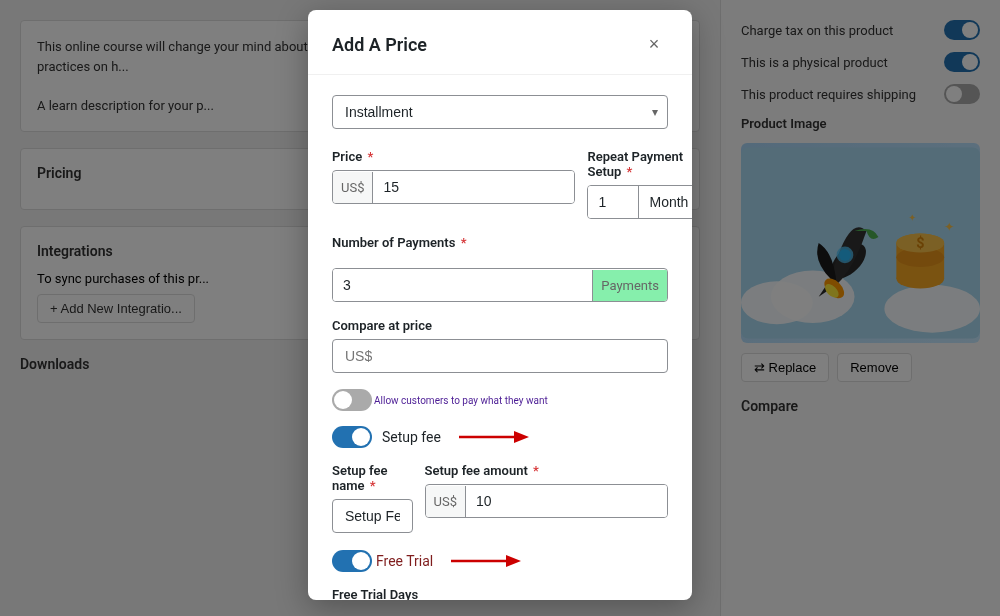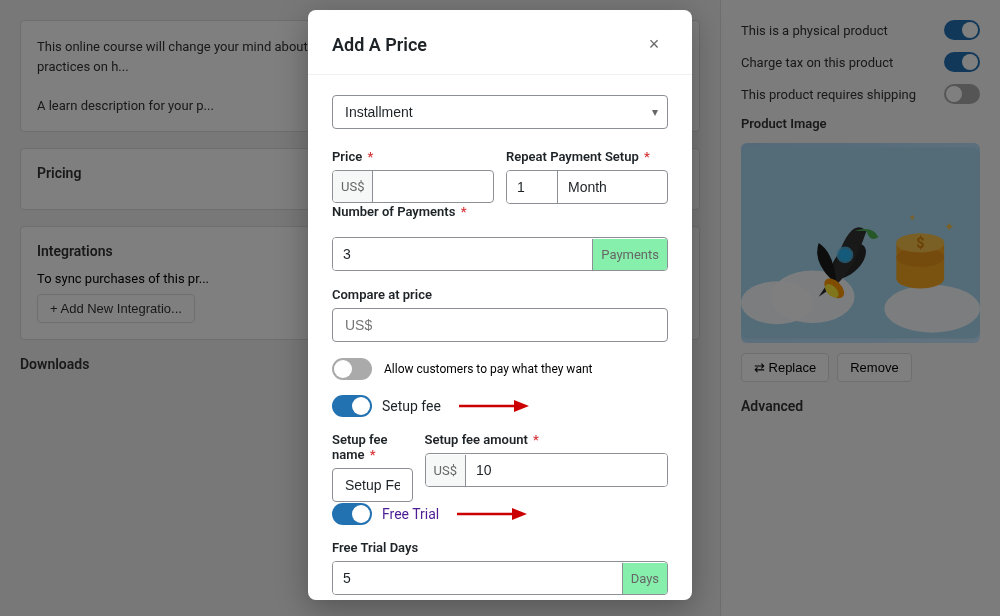--- a/index.html
+++ b/index.html
@@ -249,21 +249,21 @@
       transform: translateY(-50%);
       pointer-events: none;
       color: #666;
       font-size: 12px;
     }
 
     
     .form-row {
       display: flex;
       gap: 12px;
-      margin-bottom: 0;
+      margin-bottom: 16px;
     }
 
     .form-group {
       display: flex;
       flex-direction: column;
       flex: 1;
     }
 
     .form-label {
       font-size: 13px;
@@ -340,24 +340,24 @@
     .select-with-arrow {
       position: relative;
       display: flex;
       align-items: center;
     }
 
     
     .toggle-row-modal {
       display: flex;
       align-items: center;
-      gap: 12px;
+      gap: 2px;
       margin-bottom: 14px;
-      font-size: 12px;
-      color: #000000;
+      font-size: 10px;
+      color: #4c1d95;
     }
 
     .toggle-blue {
       width: 40px;
       height: 22px;
       background: #2271b1;
       border-radius: 11px;
       position: relative;
       cursor: pointer;
       flex-shrink: 0;
@@ -425,25 +425,25 @@
       <button class="add-integration-btn">
         <span>+ Add New Integratio...</span>
       </button>
     </div>
 
     <div class="bg-section-title">Downloads</div>
   </div>
 
   <div class="bg-right">
     <div class="right-charge-row">
+      <span>Charge tax on this product</span>
+      <div class="toggle-on"></div>
+    </div>
+    <div class="right-charge-row">
       <span>This is a physical product</span>
-      <div class="toggle-on"></div>
-    </div>
-    <div class="right-charge-row">
-      <span>Charge tax on this product</span>
       <div class="toggle-on"></div>
     </div>
     <div class="right-charge-row">
       <span>This product requires shipping</span>
       <div class="toggle-off"></div>
     </div>
 
     <div class="product-image-title">Product Image</div>
     <div class="product-image-box">
 
@@ -485,21 +485,21 @@
     <div class="product-image-actions">
       <button class="replace-btn">
         <span>⇄ </span>
         <span>Replace</span>
       </button>
       <button class="remove-btn">
         <span>Remove</span>
       </button>
     </div>
 
-    <div class="advanced-title">Advanced</div>
+    <div class="advanced-title">Compare</div>
   </div>
 </div>
 
 <div class="overlay">
   <div class="modal">
 
     <div class="modal-header">
       <h2 class="modal-title">Add A Price</h2>
       <button class="close-btn">
         <span>×</span>
@@ -518,20 +518,21 @@
       </div>
 
       <div class="form-row">
         <div class="form-group">
           <label class="form-label">
             <span>Price</span>
             <span class="required-star">*</span>
           </label>
           <div class="input-wrapper">
             <span class="input-prefix">US$</span>
+            <input type="text" class="input-field" value="15" style="">
           </div>
         </div>
 
         <div class="form-group">
           <label class="form-label">
             <span>Repeat Payment Setup</span>
             <span class="required-star">*</span>
           </label>
           <div class="input-wrapper">
             <input type="text" class="input-field" value="1" style="max-width: 50px;">
@@ -593,21 +594,21 @@
           </label>
           <div class="input-wrapper">
             <span class="input-prefix">US$</span>
             <input type="text" class="input-field" value="10" style="">
           </div>
         </div>
       </div>
 
       <div style="display:flex; align-items:center; margin-bottom:14px;">
         <div class="toggle-blue"></div>
-        <span style="font-size:14px; color:#4c1d95; margin-left:10px;">Free Trial</span>
+        <span style="font-size:14px; color:#7f1d1d; margin-left:4px;">Free Trial</span>
 
         <svg width="80" height="24" viewBox="0 0 80 24" style="margin-left:8px;">
           <line x1="10" y1="12" x2="65" y2="12" stroke="#cc0000" stroke-width="2.5"></line>
           <polygon points="65,6 80,12 65,18" fill="#cc0000"></polygon>
         </svg>
       </div>
 
       <label class="form-label" style="margin-bottom:6px; display:block;">Free Trial Days</label>
 
       <div class="input-wrapper" style="margin-bottom:14px;">

